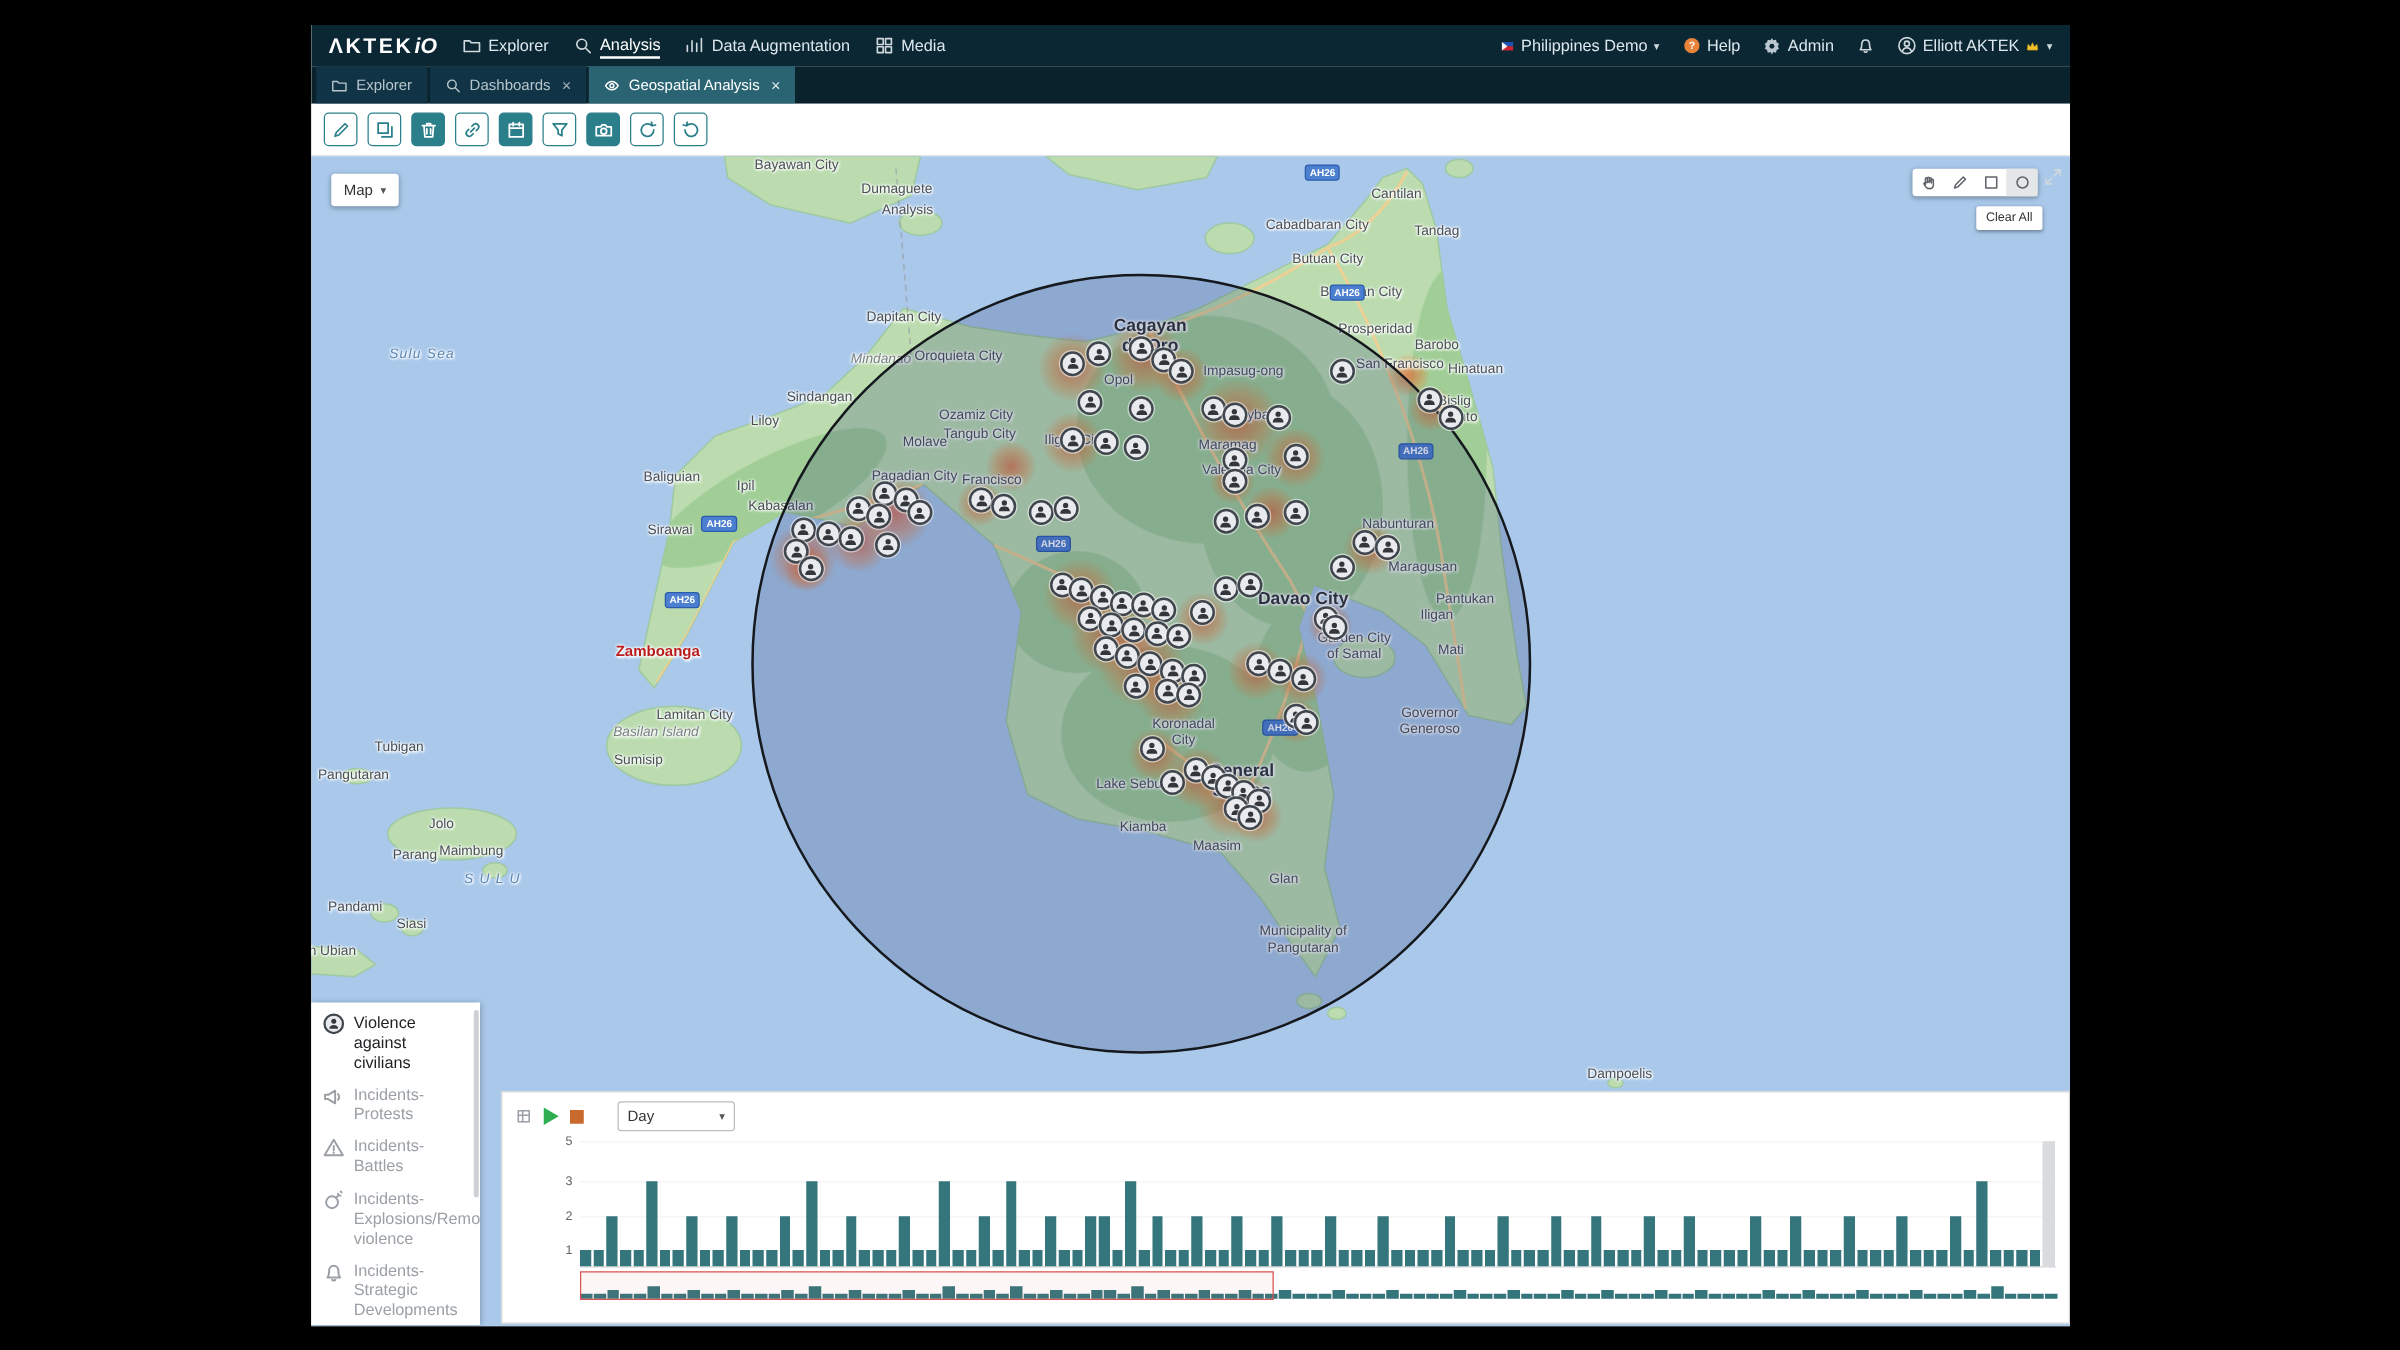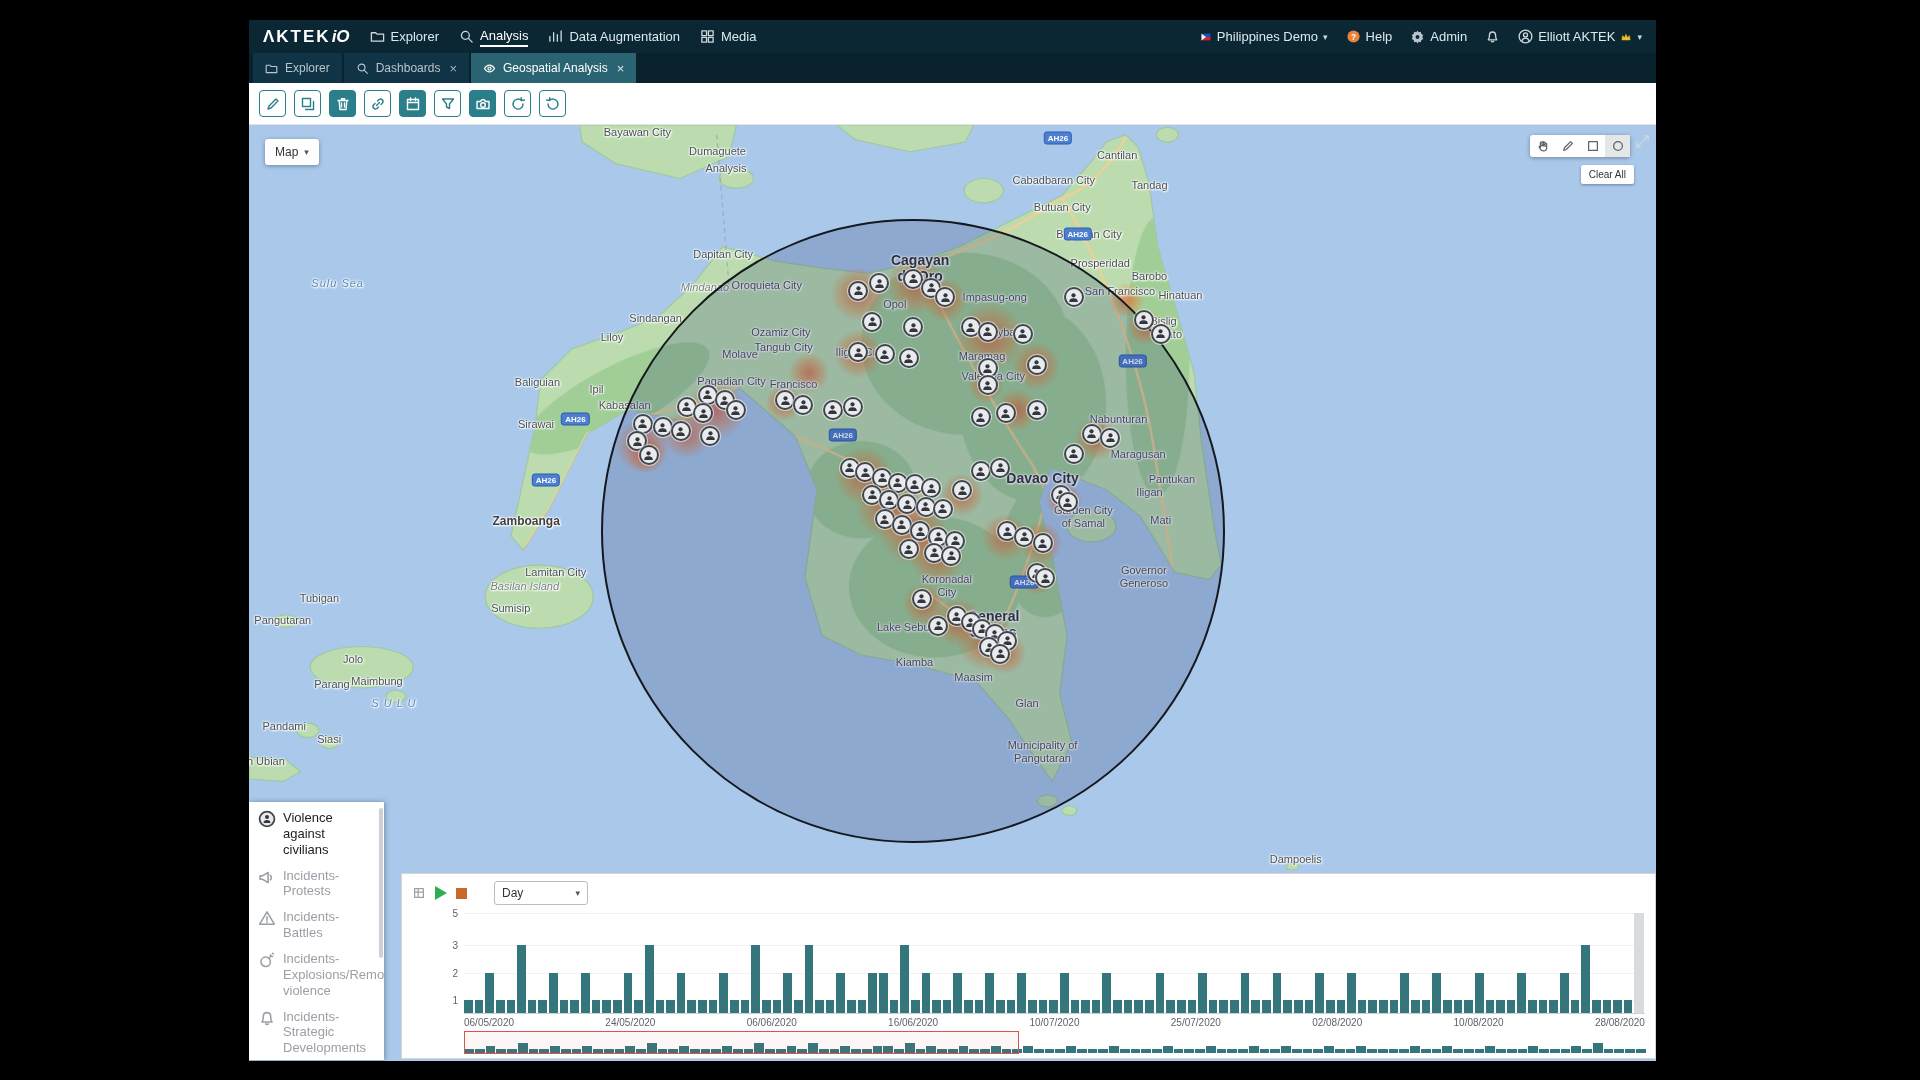--- a/index.html
+++ b/index.html
@@ -50,21 +50,21 @@
   .daterange .ico{color:#667078;}
 
   
   .map{position:relative;flex:1;background:#a9c8ea;overflow:hidden;}
   .map-base{position:absolute;inset:0;width:100%;height:100%;}
   .layer{position:absolute;inset:0;pointer-events:none;}
   .map-label{position:absolute;transform:translate(-50%,-50%);font-size:11px;
     color:#4a4f55;white-space:nowrap;
     text-shadow:0 0 2px #fff,0 0 2px #fff,0 0 3px #fff,1px 1px 2px #fff;}
   .map-label.big{font-size:14px;font-weight:700;color:#2f3338;}
-  .map-label.med{font-size:12px;font-weight:700;color:#404040;}
+  .map-label.med{font-size:12px;font-weight:700;color:#b91c1c;}
   .map-label.water{color:#5b86b4;font-style:italic;letter-spacing:1px;}
   .map-label.area{color:#7a7f85;font-style:italic;}
   .map-label.wrap{white-space:normal;text-align:center;line-height:1.15;}
   .road-badge{position:absolute;transform:translate(-50%,-50%);background:#4d7fd0;
     color:#fff;font-size:8px;font-weight:700;padding:1px 3px;border-radius:3px;
     border:1px solid #2a5cad;}
   .heat{position:absolute;transform:translate(-50%,-50%);border-radius:50%;
     background:radial-gradient(circle,rgba(233,82,34,.62) 0%,rgba(240,122,50,.36) 45%,rgba(247,152,62,0) 72%);}
   .sel-circle{position:absolute;border:2px solid #15181c;border-radius:50%;
     background:rgba(28,45,105,.20);}
@@ -1180,31 +1180,20 @@
             <div class="tl-bar" style="height: 40px;"></div>
             <div class="tl-bar" style="height: 13px;"></div>
             <div class="tl-bar" style="height: 68px;"></div>
             <div class="tl-bar" style="height: 13px;"></div>
             <div class="tl-bar" style="height: 13px;"></div>
             <div class="tl-bar" style="height: 13px;"></div>
             <div class="tl-bar" style="height: 13px;"></div>
             <div class="tl-bar edge" style="height: 100px;"></div>
           </div>
     </div>
-    <div class="tl-xticks">
-      <span>06/05/2020</span>
-      <span>24/05/2020</span>
-      <span>06/06/2020</span>
-      <span>16/06/2020</span>
-      <span>10/07/2020</span>
-      <span>25/07/2020</span>
-      <span>02/08/2020</span>
-      <span>10/08/2020</span>
-      <span>28/08/2020</span>
-    </div>
     <div class="tl-mini" id="tl-mini">
       <div class="tl-brush" id="tl-brush" style="left: 0%; width: 47%;"></div>
     <div class="tl-minibar" style="height: 4px;"></div>
           <div class="tl-minibar" style="height: 4px;"></div>
           <div class="tl-minibar" style="height: 7px;"></div>
           <div class="tl-minibar" style="height: 4px;"></div>
           <div class="tl-minibar" style="height: 4px;"></div>
           <div class="tl-minibar" style="height: 10px;"></div>
           <div class="tl-minibar" style="height: 4px;"></div>
           <div class="tl-minibar" style="height: 4px;"></div>

